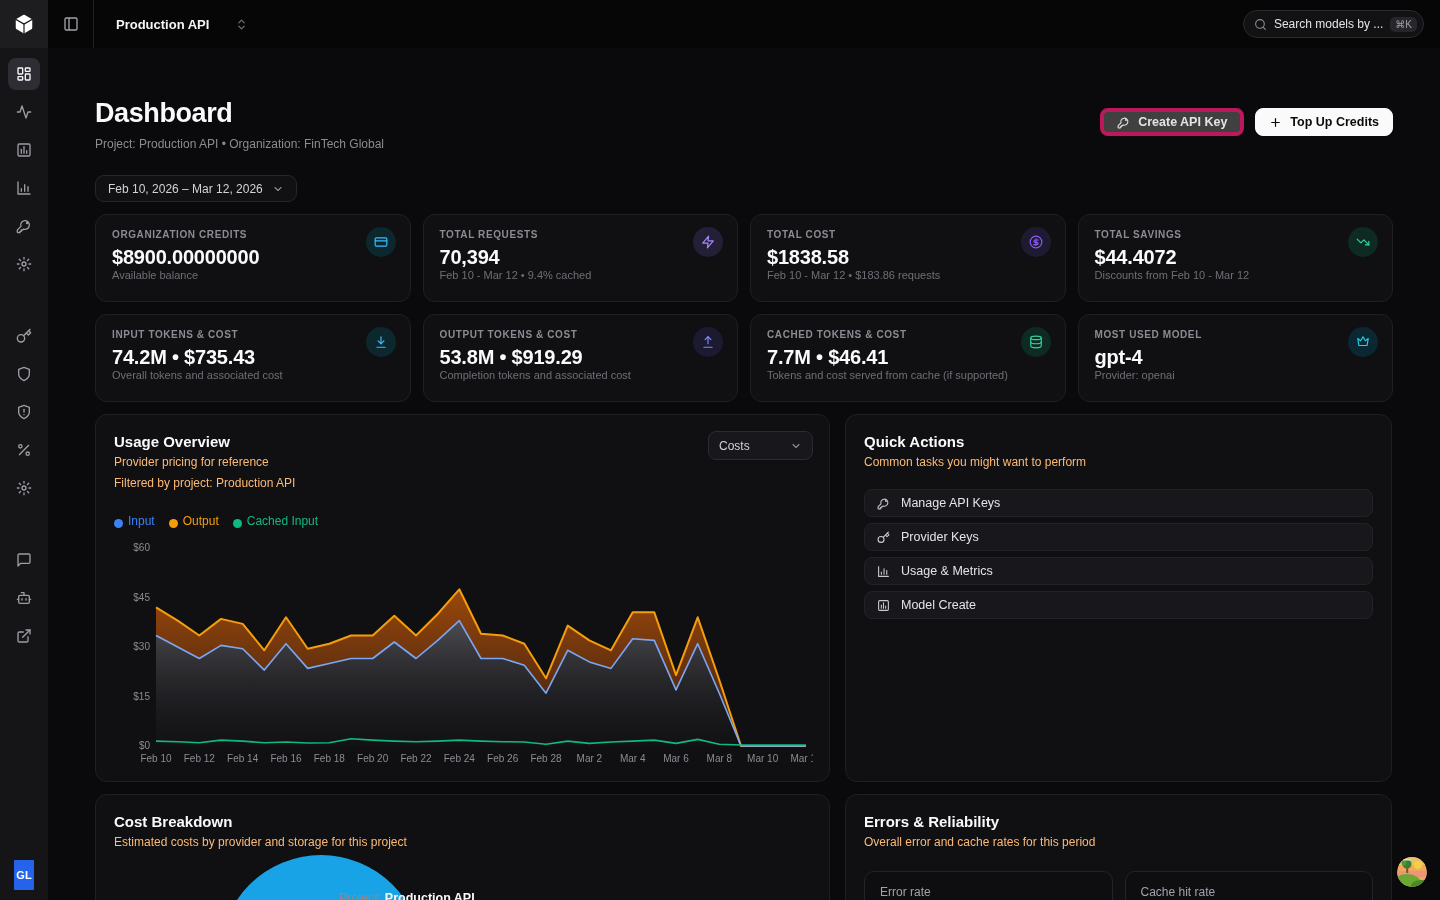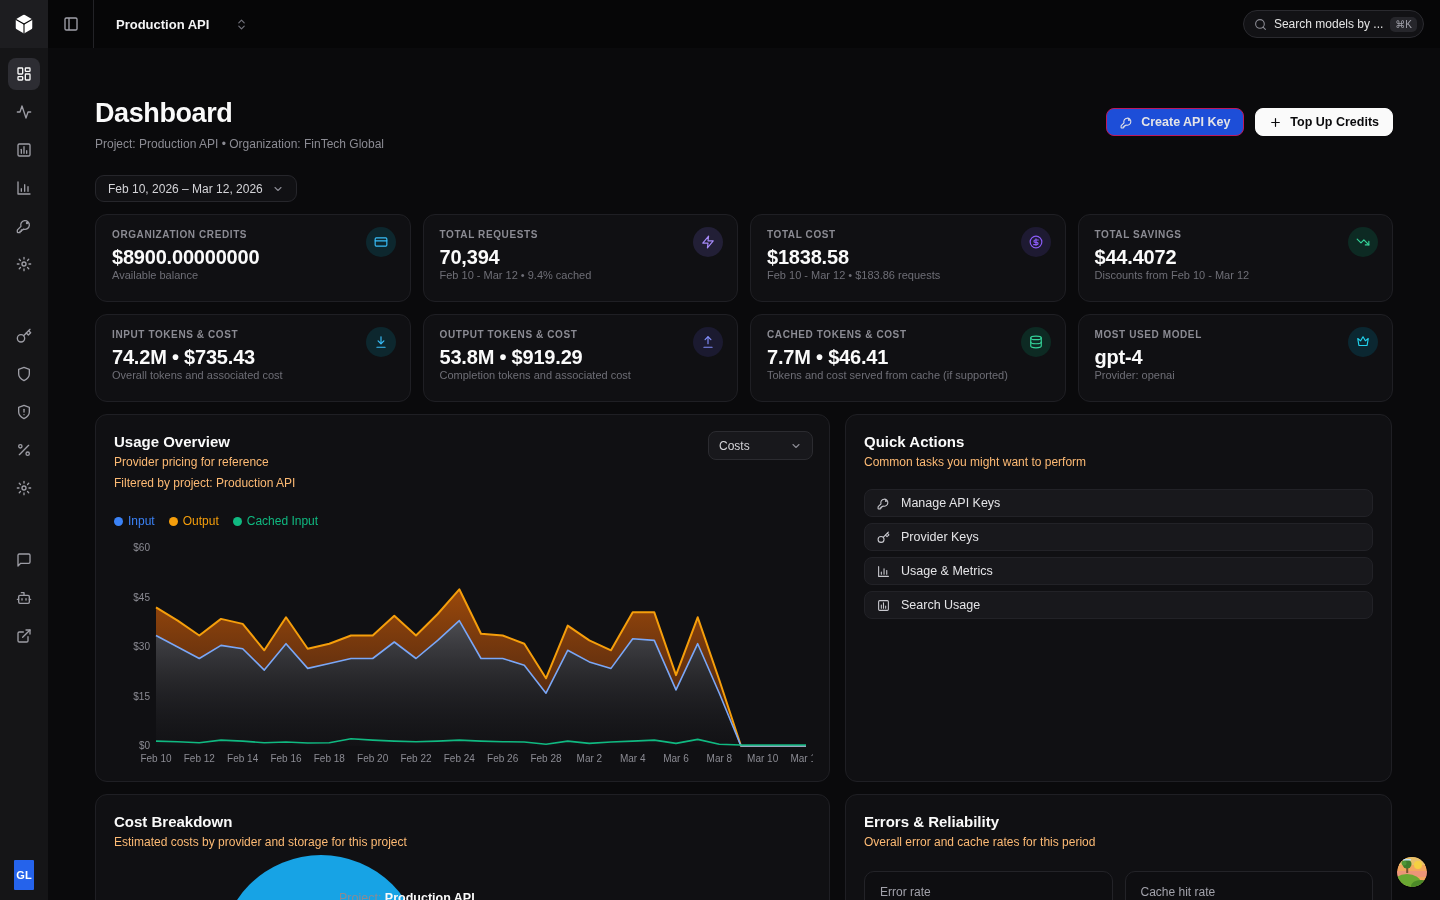--- a/index.html
+++ b/index.html
@@ -38,21 +38,21 @@
   
   .main { position:absolute; top:48px; left:48px; width:1392px; height:852px; background:#0a0a0c; overflow:hidden; }
   .content { padding:50px 47px 0 47px; }
 
   .page-head { display:flex; justify-content:space-between; align-items:flex-start; }
   .page-title { font-size:27px; font-weight:700; letter-spacing:-0.4px; }
   .page-sub { font-size:12px; color:#8b8b93; margin-top:8px; }
   .head-actions { display:flex; gap:11px; margin-top:10px; }
   .btn { height:28px; display:flex; align-items:center; gap:8px; padding:0 13px; border-radius:8px; font-size:12.5px; font-weight:600; cursor:pointer; }
   .btn svg { width:13px; height:13px; }
-  .btn.dark { background:#1d4ed8; border:1px solid #be185d; color:#e4e4e7; }
+  .btn.dark { background:#404040; border:4px solid #be185d; color:#e4e4e7; }
   .btn.light { background:#fafafa; color:#0a0a0c; border:1px solid #fafafa; }
 
   .date-pill { margin-top:24px; display:inline-flex; align-items:center; gap:9px; height:27px; padding:0 12px;
     background:#111114; border:1px solid #26262b; border-radius:9px; font-size:12px; color:#d4d4d8; cursor:pointer; }
   .date-pill svg { width:12px; height:12px; color:#8b8b93; }
 
   
   .stats { display:grid; grid-template-columns:repeat(4,1fr); gap:12px; margin-top:12px; }
   .stat-card { position:relative; background:#101013; border:1px solid #1f1f24; border-radius:12px; padding:14px 16px; height:88px; }
   .stat-label { font-size:10px; letter-spacing:.6px; color:#8b8b93; font-weight:600; text-transform:uppercase; }
@@ -66,21 +66,21 @@
   .panel-row { display:flex; gap:15px; margin-top:12px; }
   .panel { background:#101013; border:1px solid #1f1f24; border-radius:12px; padding:18px; }
   .panel-title { font-size:15px; font-weight:700; }
   .panel-sub { font-size:12px; color:#fdba74; margin-top:5px; }
   #usage-panel { width:735px; height:368px; position:relative; }
   #qa-panel { width:547px; height:368px; }
   .select { position:absolute; top:16px; right:16px; width:105px; height:29px; background:#18181c; border:1px solid #2b2b30;
     border-radius:8px; display:flex; align-items:center; justify-content:space-between; padding:0 10px; font-size:12px; color:#d4d4d8; cursor:pointer; }
   .select svg { width:12px; height:12px; color:#8b8b93; }
   .legend { display:flex; gap:14px; margin-top:24px; font-size:12px; align-items:center; }
-  .legend .li { display:flex; align-items:center; gap:5px; }
+  .legend .li { display:flex; align-items:flex-end; gap:5px; }
   .legend .dot { width:9px; height:9px; border-radius:50%; }
 
   .qa-list { margin-top:20px; display:flex; flex-direction:column; gap:6px; }
   .qa-item { height:28px; background:#18181c; border:1px solid #222227; border-radius:8px; display:flex; align-items:center;
     gap:11px; padding:0 12px; font-size:12.5px; color:#e4e4e7; cursor:pointer; }
   .qa-item svg { width:13px; height:13px; color:#c9c9cf; }
 
   
   #cost-panel { width:735px; height:380px; position:relative; overflow:hidden; }
   #err-panel { width:547px; height:380px; }
@@ -454,21 +454,21 @@
               </svg>
               <span>Usage &amp; Metrics</span>
             </div>
             <div class="qa-item">
               <svg class="icon" viewBox="0 0 24 24" fill="none" stroke="currentColor" stroke-width="2" stroke-linecap="round" stroke-linejoin="round">
                 <rect x="3" y="3" width="18" height="18" rx="2"></rect>
                 <path d="M8 17v-6"></path>
                 <path d="M12 17V7"></path>
                 <path d="M16 17v-4"></path>
               </svg>
-              <span>Search Usage</span>
+              <span>Model Create</span>
             </div>
           </div>
       </div>
     </div>
 
     <div class="panel-row">
       <div class="panel" id="cost-panel">
         <div class="panel-title">Cost Breakdown</div>
         <div class="panel-sub">Estimated costs by provider and storage for this project</div>
         <div class="pie" id="pie-chart" style="background: rgb(23, 163, 229);"></div>

